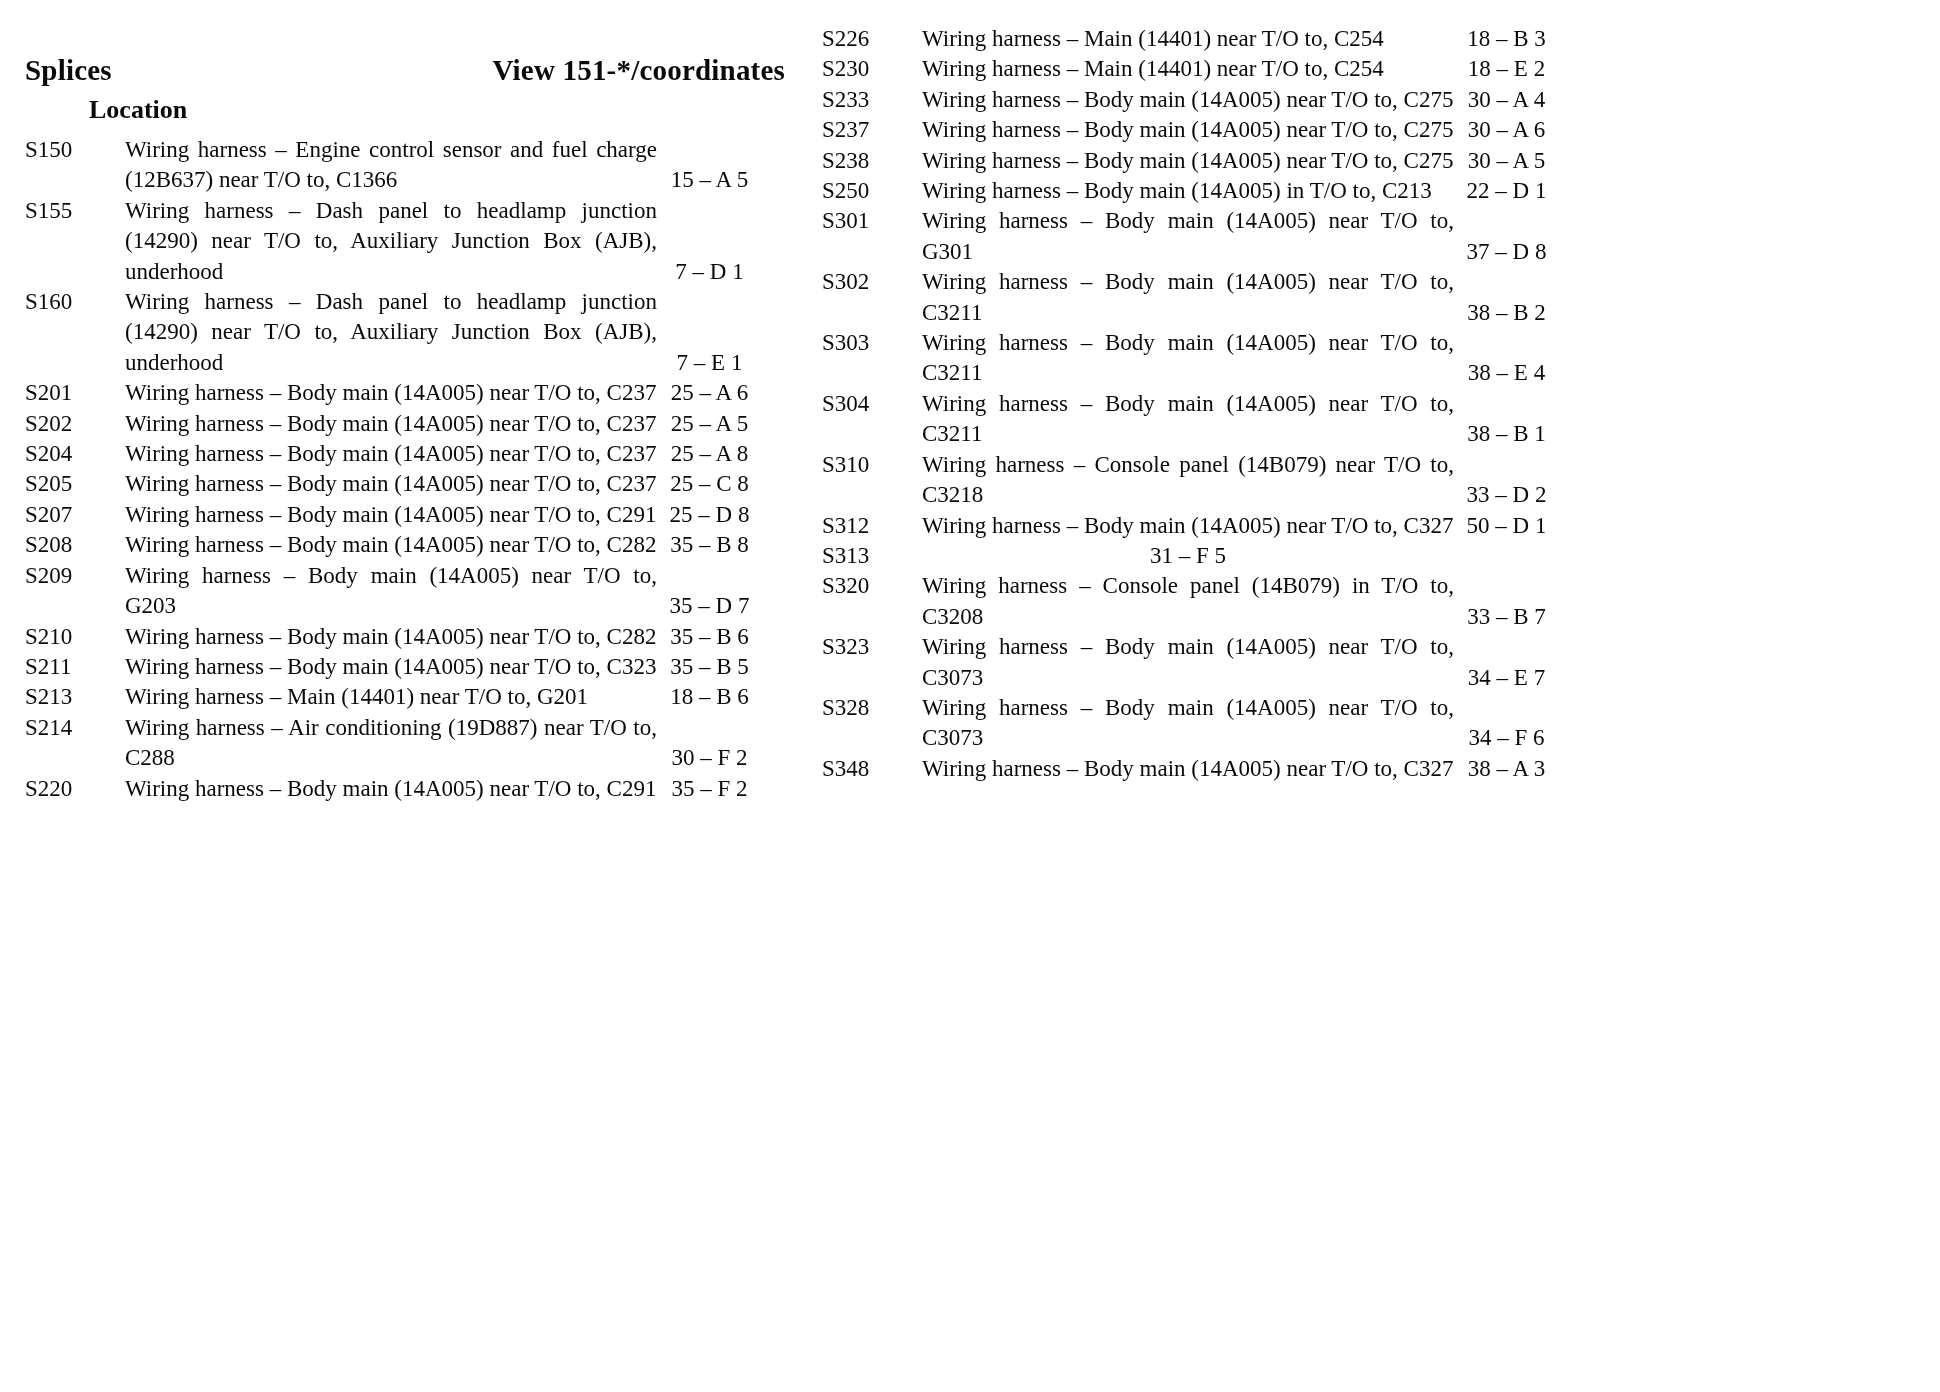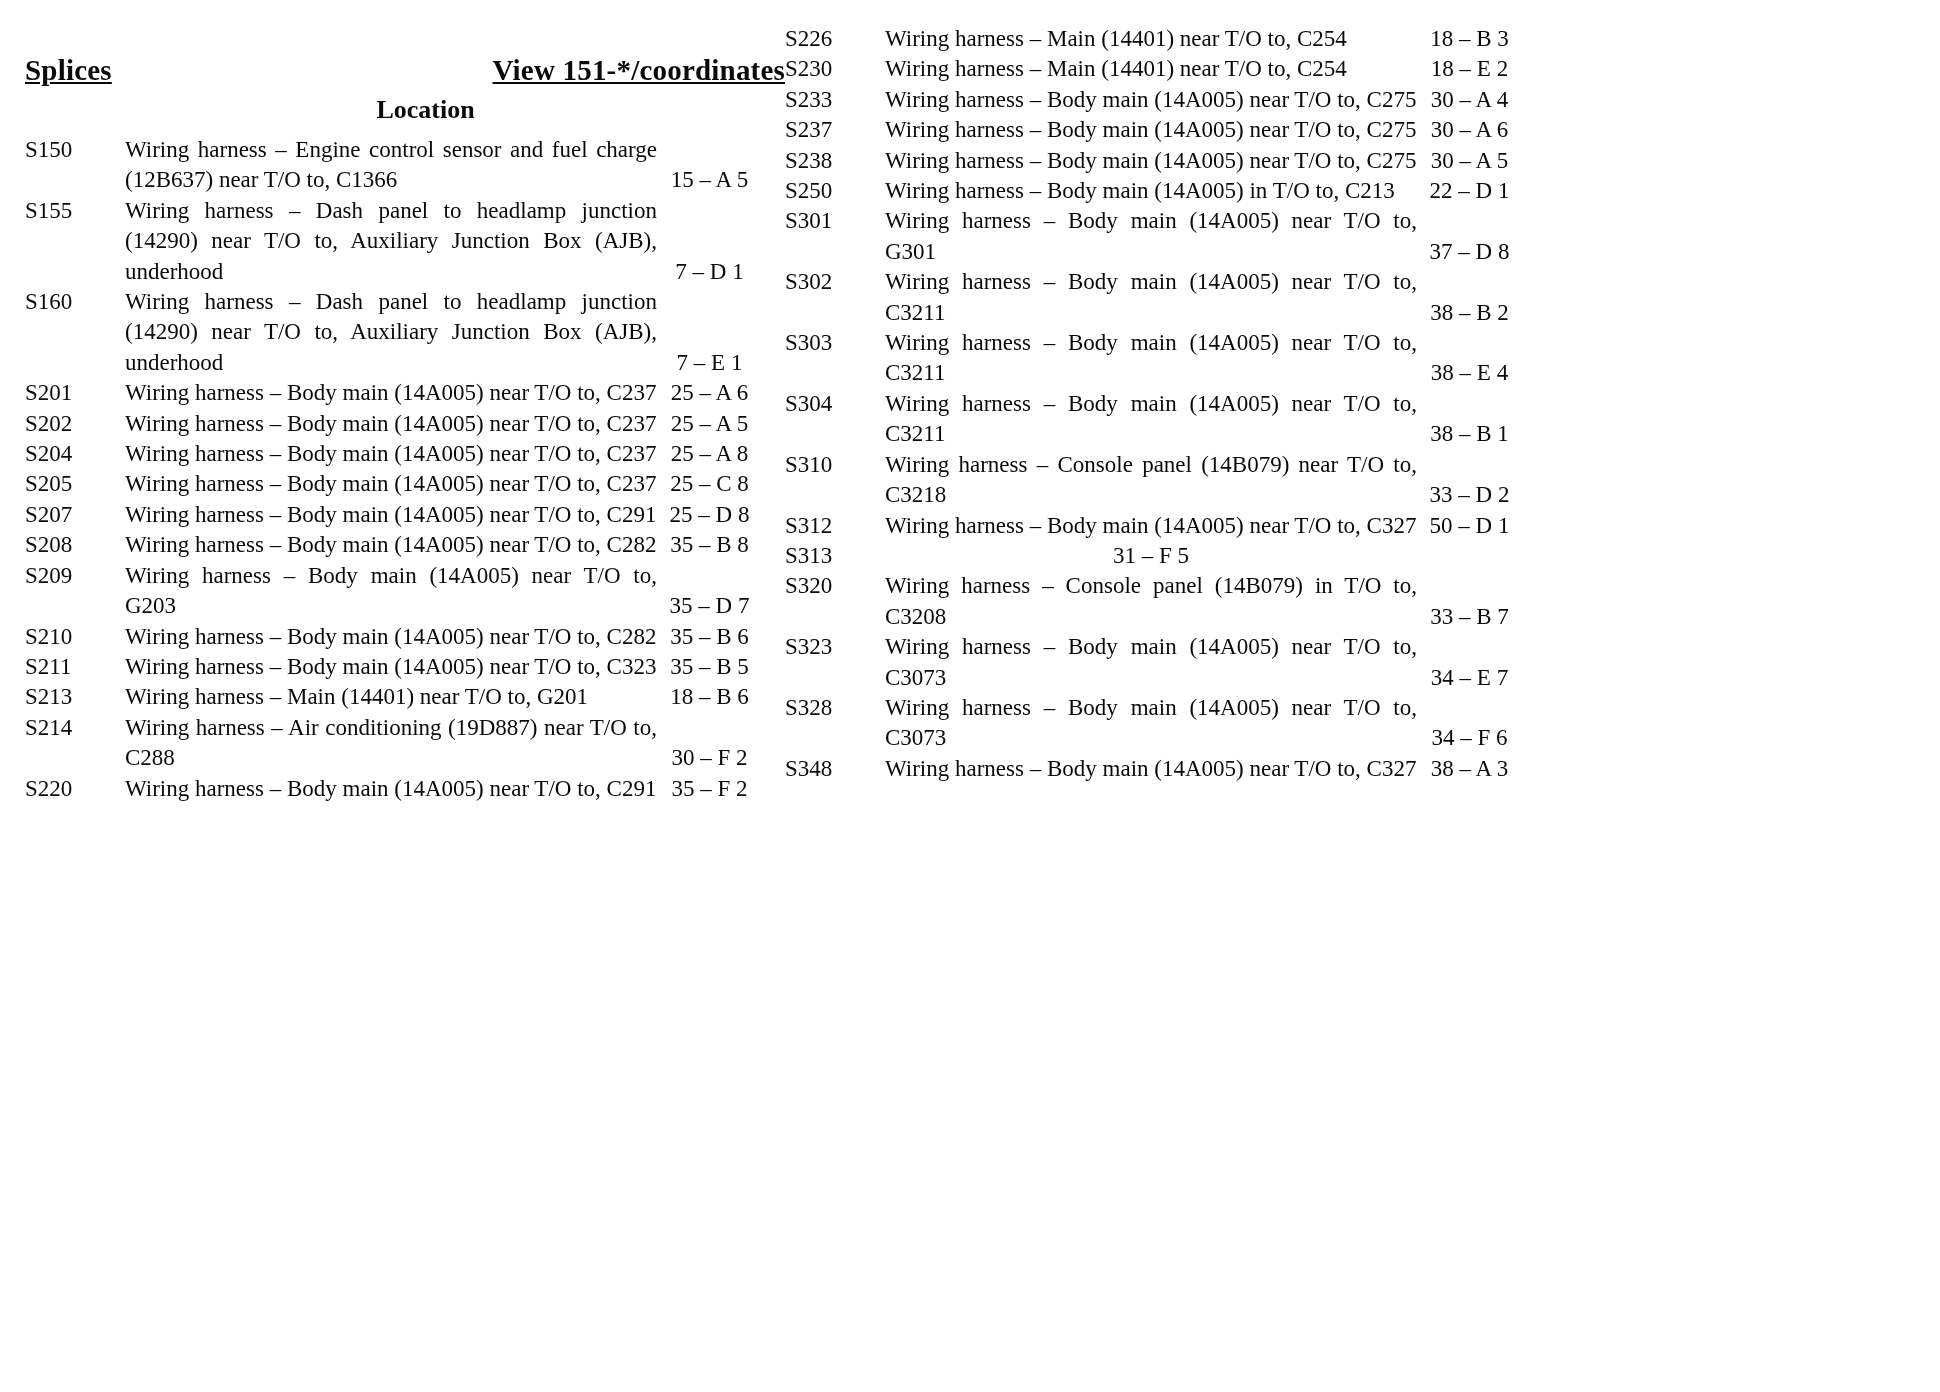--- a/index.html
+++ b/index.html
@@ -17,40 +17,38 @@
   .page {
     display: flex;
     box-sizing: border-box;
     padding: 24px 0 0 25px;
   }
   .col {
     flex: 0 0 auto;
     width: 737px;
   }
   .col + .col {
-    margin-left: 23px;
+    margin-left: 60px;
   }
   .titles {
     display: flex;
     justify-content: space-between;
     align-items: baseline;
     width: 760px;
     margin-top: 30px;
   }
   .title {
     font-size: 29px;
     font-weight: bold;
     letter-spacing: 0.2px;
-    text-decoration: underline;
   }
   .location {
     font-size: 26px;
     font-weight: bold;
     margin: 8px 0 10px 64px;
-    text-align: center;
   }
   .entry {
     display: grid;
     grid-template-columns: 100px 532px 105px;
     font-size: 23px;
     line-height: 30.4px;
   }
   .sid {
     text-align: left;
   }

